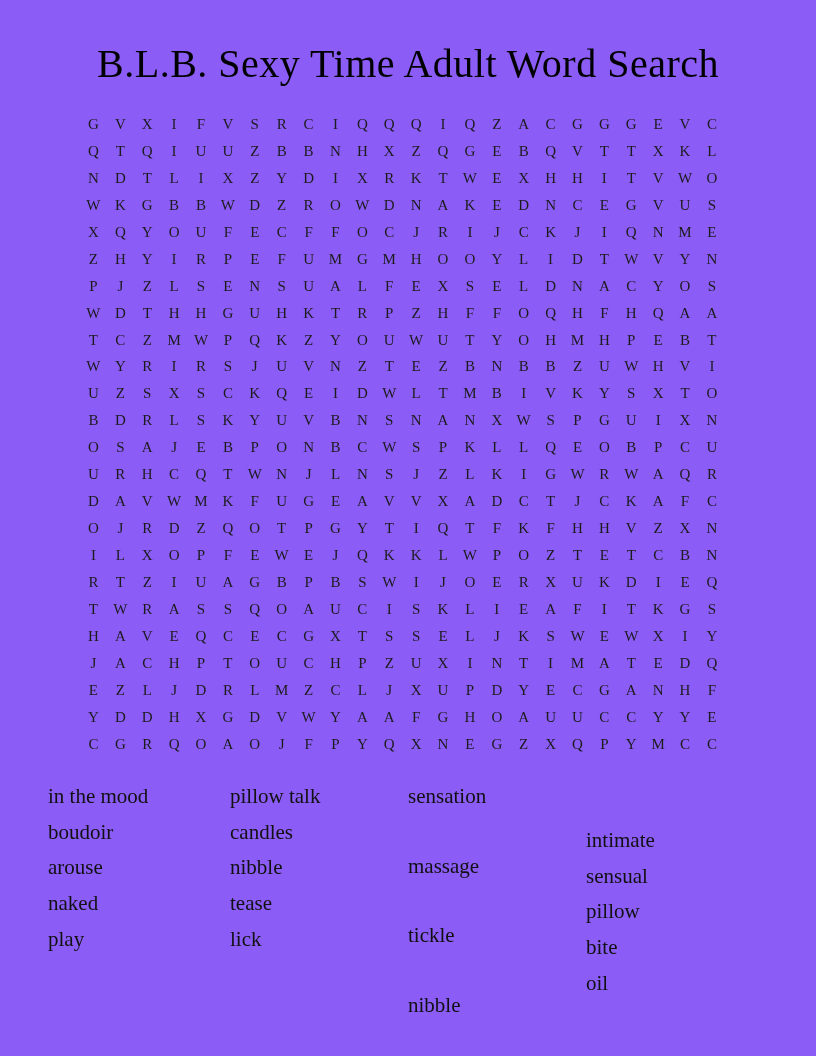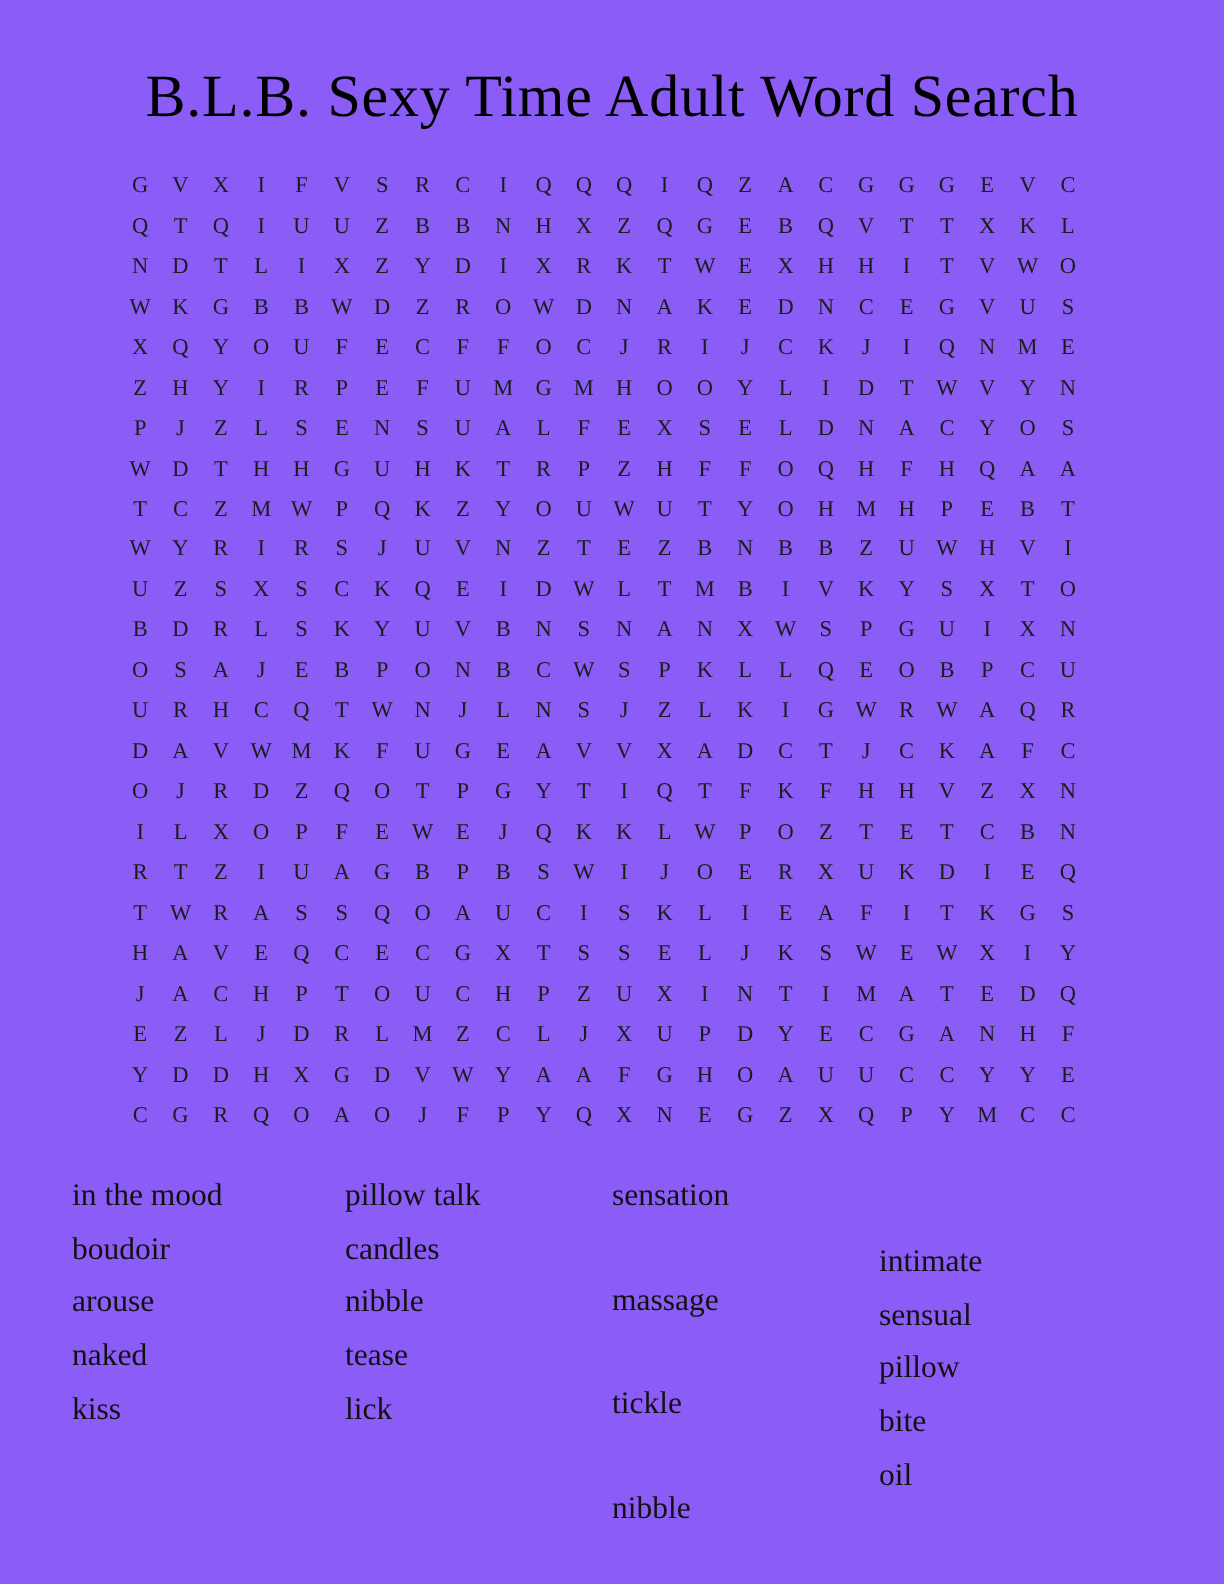--- a/index.html
+++ b/index.html
@@ -697,21 +697,21 @@
         <span class="grid-cell">C</span>
         <span class="grid-cell">C</span>
       </div>
     </div>
   <div class="word-list">
       <div class="word-col word-col-1">
         <div class="word-item">in the mood</div>
         <div class="word-item">boudoir</div>
         <div class="word-item">arouse</div>
         <div class="word-item">naked</div>
-        <div class="word-item">kiss</div>
+        <div class="word-item">play</div>
       </div>
       <div class="word-col word-col-2">
         <div class="word-item">pillow talk</div>
         <div class="word-item">candles</div>
         <div class="word-item">nibble</div>
         <div class="word-item">tease</div>
         <div class="word-item">lick</div>
       </div>
       <div class="word-col word-col-3">
         <div class="word-item">sensation</div>

